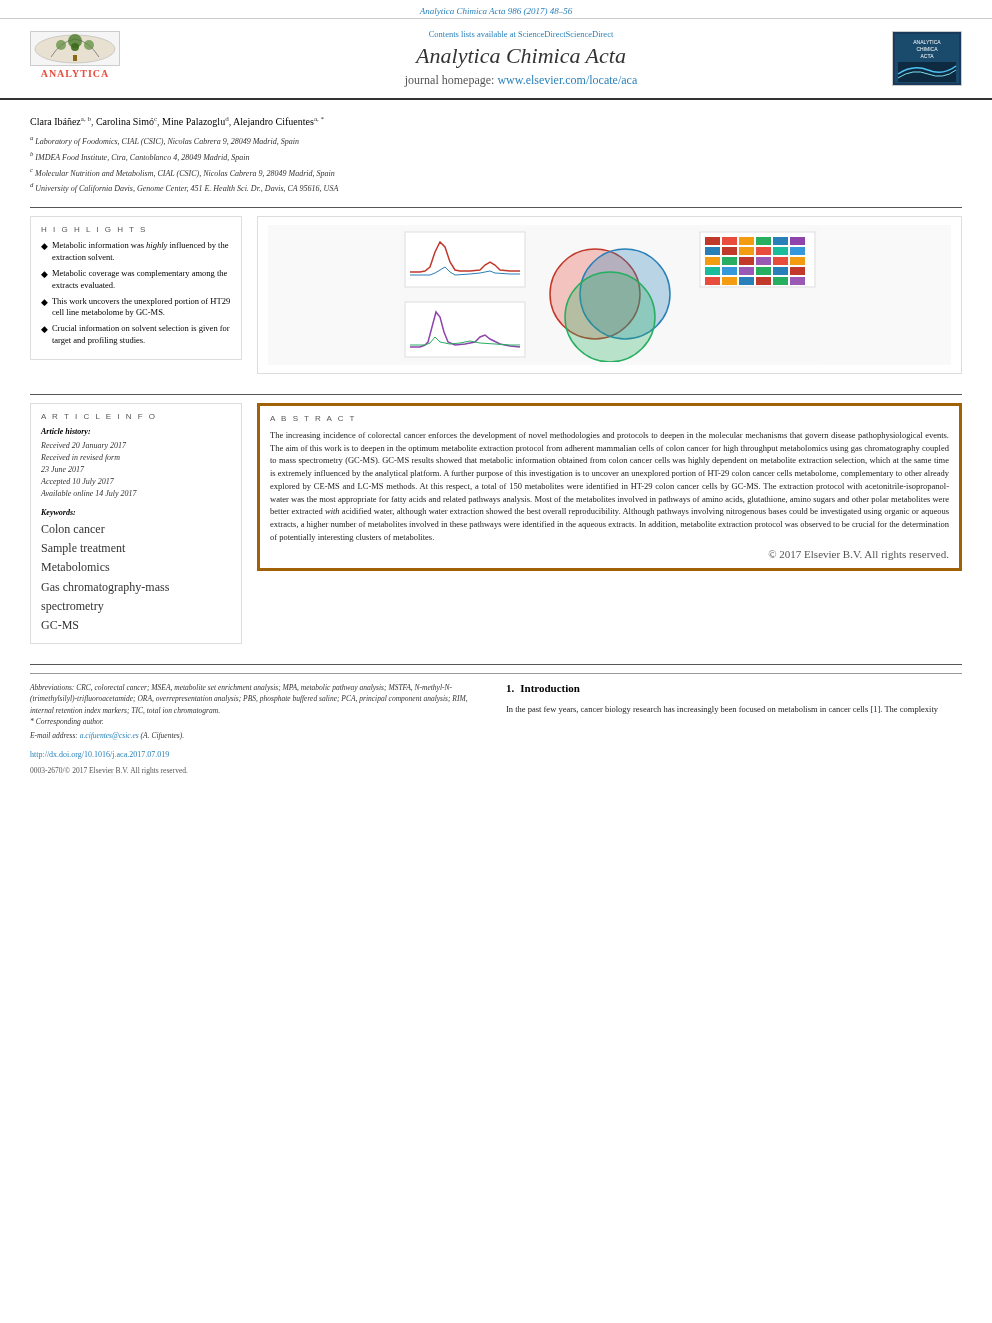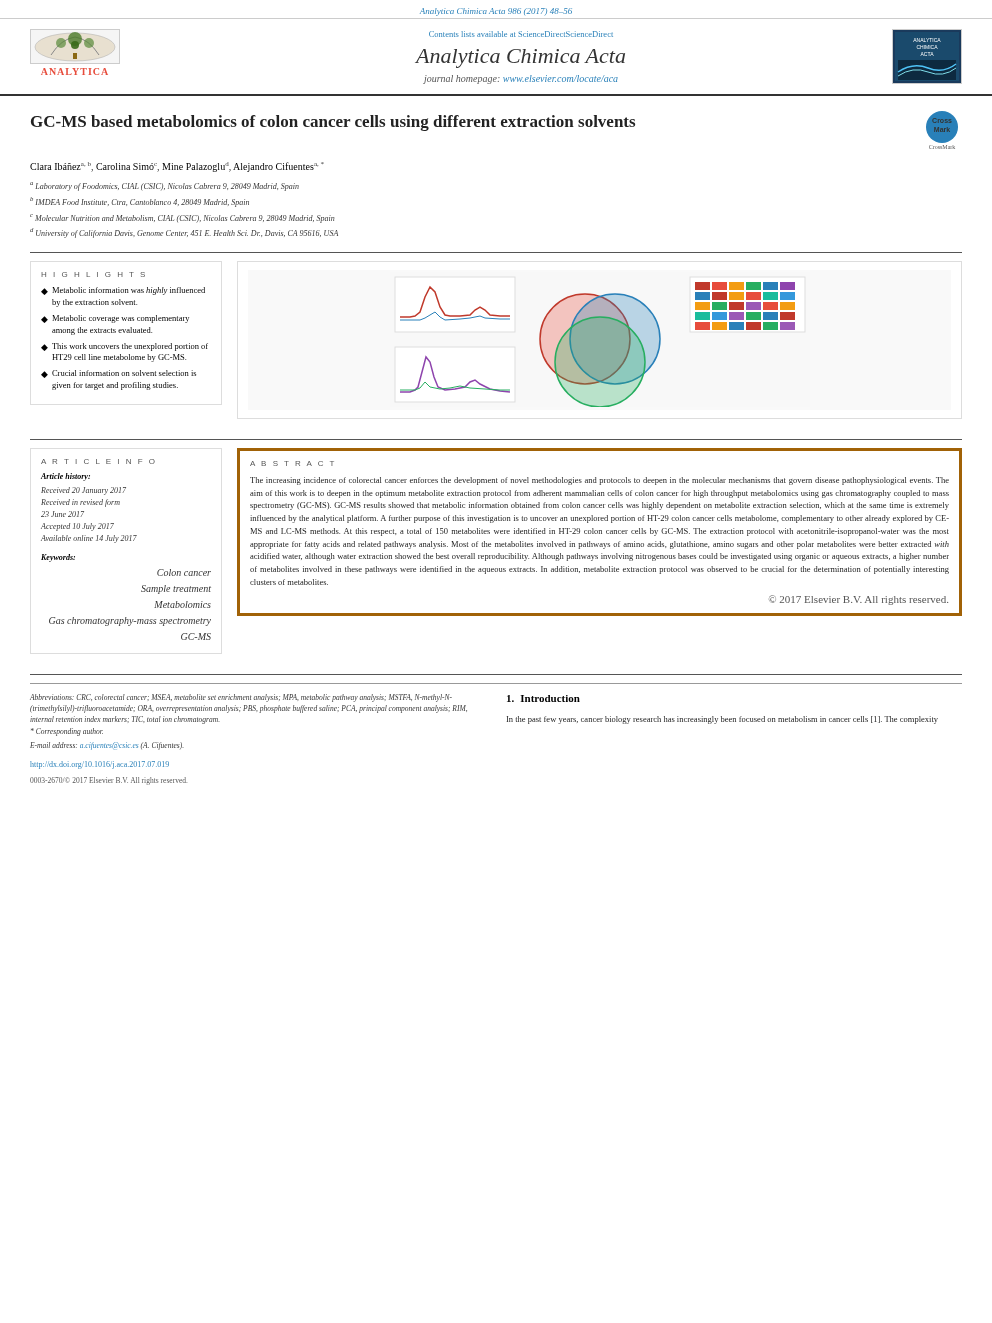--- a/index.html
+++ b/index.html
@@ -81,23 +81,22 @@
       margin-bottom: 4px;
     }
     .journal-title-header {
       font-size: 22px;
       font-style: italic;
       color: #333;
       font-weight: normal;
       margin-bottom: 4px;
     }
     .journal-homepage {
-      font-size: 10px;
+      font-size: 12px;
       color: #555;
-      font-style: italic;
     }
     .journal-header-right {
       width: 80px;
       flex-shrink: 0;
     }
     .journal-cover-img {
       width: 70px;
       height: 55px;
       background: linear-gradient(135deg, #1a5276, #2980b9, #1abc9c);
       border: 1px solid #ccc;
@@ -184,21 +183,21 @@
       border-top: 1px solid #555;
       margin: 8px 0;
     }
 
     
     .two-col {
       display: flex;
       gap: 15px;
     }
     .left-col {
-      width: 192px;
+      width: 212px;
       flex-shrink: 0;
     }
     .right-col {
       flex: 1;
     }
 
     
     .section-label {
       font-size: 8px;
       letter-spacing: 2px;
@@ -264,25 +263,23 @@
       margin-bottom: 8px;
       line-height: 1.5;
     }
     .keywords-label {
       font-size: 8px;
       font-style: italic;
       font-weight: bold;
       margin-bottom: 3px;
     }
     .keyword-item {
-      font-size: 10px;
-      font-style: italic;
+      font-size: 12px;
       color: #333;
       line-height: 1.6;
-      text-align: right;
     }
 
     
     .abstract-section {
       border: 3px solid #a16207;
       padding: 8px 10px;
       margin-bottom: 20px;
     }
     .abstract-text {
       font-size: 8.5px;
@@ -386,33 +383,20 @@
           <rect x="5" y="30" width="58" height="20" fill="#0d2a40"></rect>
           <path d="M5 42 Q20 32 35 38 Q50 44 63 34" stroke="#4fc3f7" stroke-width="1.5" fill="none"></path>
           <path d="M5 46 Q20 36 35 42 Q50 48 63 38" stroke="#80deea" stroke-width="1" fill="none"></path>
         </svg>
       </div>
     </div>
   </div>
 
   <div class="article-content">
 
-    <div class="article-title-section">
-      <h1 class="article-title">GC-MS based metabolomics of colon cancer cells using different extraction solvents</h1>
-      <div class="crossmark-logo">
-        <div class="crossmark-icon">
-          <svg width="28" height="28" viewBox="0 0 28 28">
-            <circle cx="14" cy="14" r="13" fill="none" stroke="#2980b9" stroke-width="2"></circle>
-            <text x="14" y="10" font-size="7" fill="#333" text-anchor="middle" font-family="Arial" font-weight="bold">Cross</text>
-            <text x="14" y="19" font-size="7" fill="#333" text-anchor="middle" font-family="Arial" font-weight="bold">Mark</text>
-          </svg>
-        </div>
-        <div class="crossmark-text">CrossMark</div>
-      </div>
-    </div>
 
     <div class="authors-line">
       <span class="author-name">Clara Ibáñez</span><sup class="affil-superscript">a, b</sup>,
       <span class="author-name">Carolina Simó</span><sup class="affil-superscript">c</sup>,
       <span class="author-name">Mine Palazoglu</span><sup class="affil-superscript">d</sup>,
       <span class="author-name">Alejandro Cifuentes</span><sup class="affil-superscript">a, *</sup>
     </div>
 
     <div class="affiliations">
       <div class="affil-line"><sup>a</sup> Laboratory of Foodomics, CIAL (CSIC), Nicolas Cabrera 9, 28049 Madrid, Spain</div>

